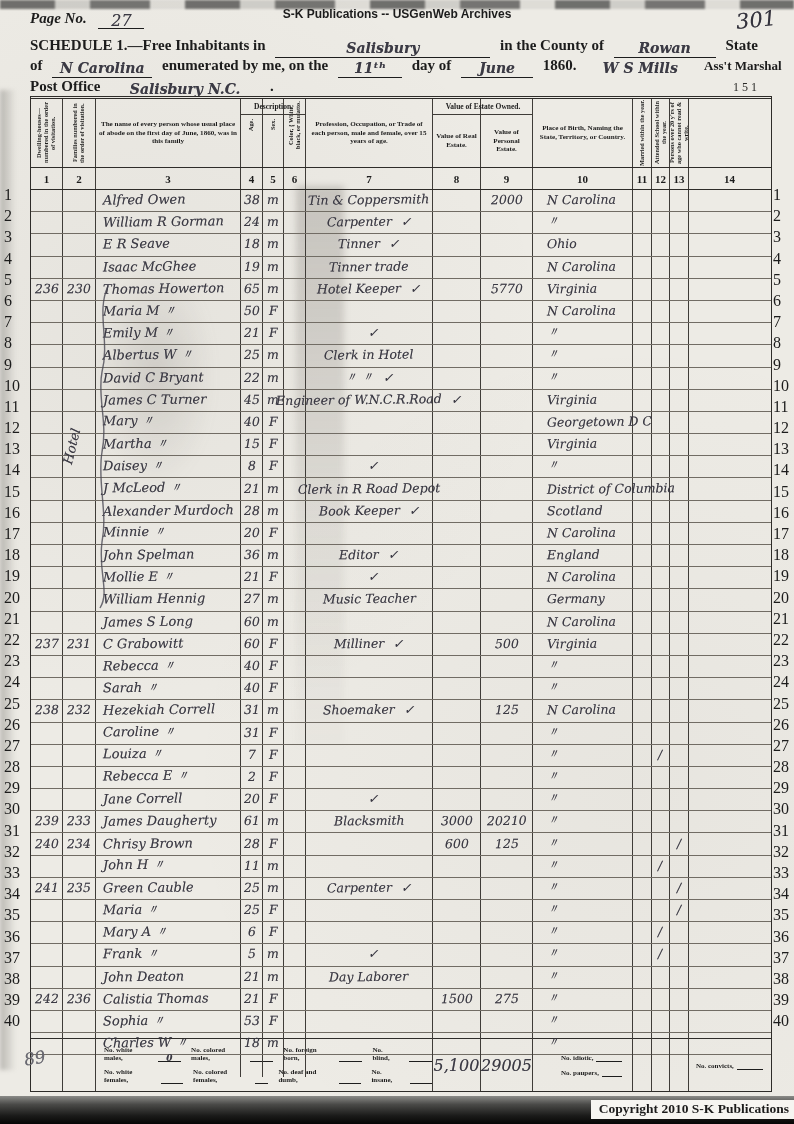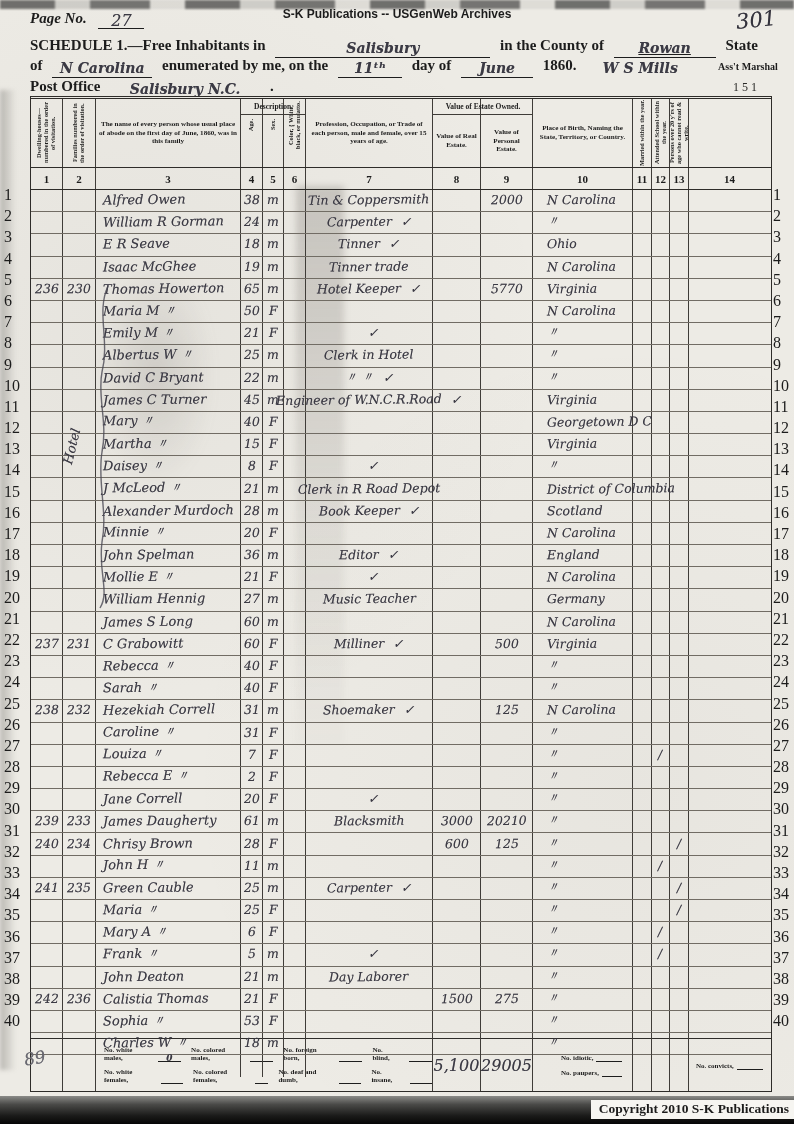--- a/index.html
+++ b/index.html
@@ -59,21 +59,21 @@
   
   .gutter{position:absolute;top:186px;height:848px;display:grid;grid-auto-rows:21.2px;width:22px;}
   
   .scan-bottom{position:absolute;left:0;right:0;top:1096px;height:28px;
      background:linear-gradient(180deg,#8b8b88 0%,#4a4a48 30%,#1b1b1a 70%,#050505 100%);}
   .copyright{position:absolute;right:0;top:1100px;background:#f6f5f1;padding:1px 5px 2px 8px;
      font-weight:bold;font-size:13.5px;font-family:"Liberation Serif",serif;}
   .note89{position:absolute;left:24px;top:1048px;font-size:17px;color:#6a6a72;transform:rotate(-10deg);}
   .note301{position:absolute;right:18px;top:8px;font-size:21px;transform:rotate(-6deg);color:#33323c;}
   .stamp151{position:absolute;right:34px;top:80px;font-size:12px;letter-spacing:3px;color:#2b2a28;}
-  .marshal{font-size:10px;font-weight:bold;margin-left:14px;}
+  .marshal{font-size:13px;font-weight:bold;}
   .margin-note{position:absolute;left:60px;top:462px;transform:rotate(-76deg);transform-origin:left top;font-size:13px;}
   .brace{position:absolute;left:92px;top:282px;z-index:3;}
 </style>
 </head>
 <body>
 
 <div class="page">
 
   <div class="top-smudge"></div>
   <div class="smudge-col"></div>
@@ -84,21 +84,21 @@
     <span class="b">Page No.</span>
     <span class="fill" style="width:46px;margin-left:8px;"><span class="hw" style="font-size:16px;">27</span></span>
   </div>
   <div style="position:absolute;left:0;right:0;top:7px;text-align:center;font-family:'Liberation Sans',sans-serif;font-weight:bold;font-size:12px;">S-K Publications -- USGenWeb Archives</div>
   <div class="hw note301">301</div>
 
   <div class="hdr-row b" style="top:32px;font-size:15px;">
     <span>SCHEDULE 1.—Free Inhabitants in</span>
     <span class="fill" style="width:215px;margin:0 6px;"><span class="hw">Salisbury</span></span>
     <span>in the County of</span>
-    <span class="fill" style="width:102px;margin:8px 6px;text-decoration:underline;"><span class="hw">Rowan</span></span>
+    <span class="fill" style="width:102px;margin:8px 6px;"><span class="hw">Rowan</span></span>
     <span>State</span>
   </div>
 
   <div class="hdr-row b" style="top:56px;font-size:15px;">
     <span>of</span>
     <span class="fill" style="width:100px;margin:0 6px;"><span class="hw">N Carolina</span></span>
     <span>enumerated by me, on the</span>
     <span class="fill" style="width:64px;margin:0 6px;"><span class="hw">11ᵗʰ</span></span>
     <span>day of</span>
     <span class="fill" style="width:72px;margin:4px 6px;"><span class="hw">June</span></span>

